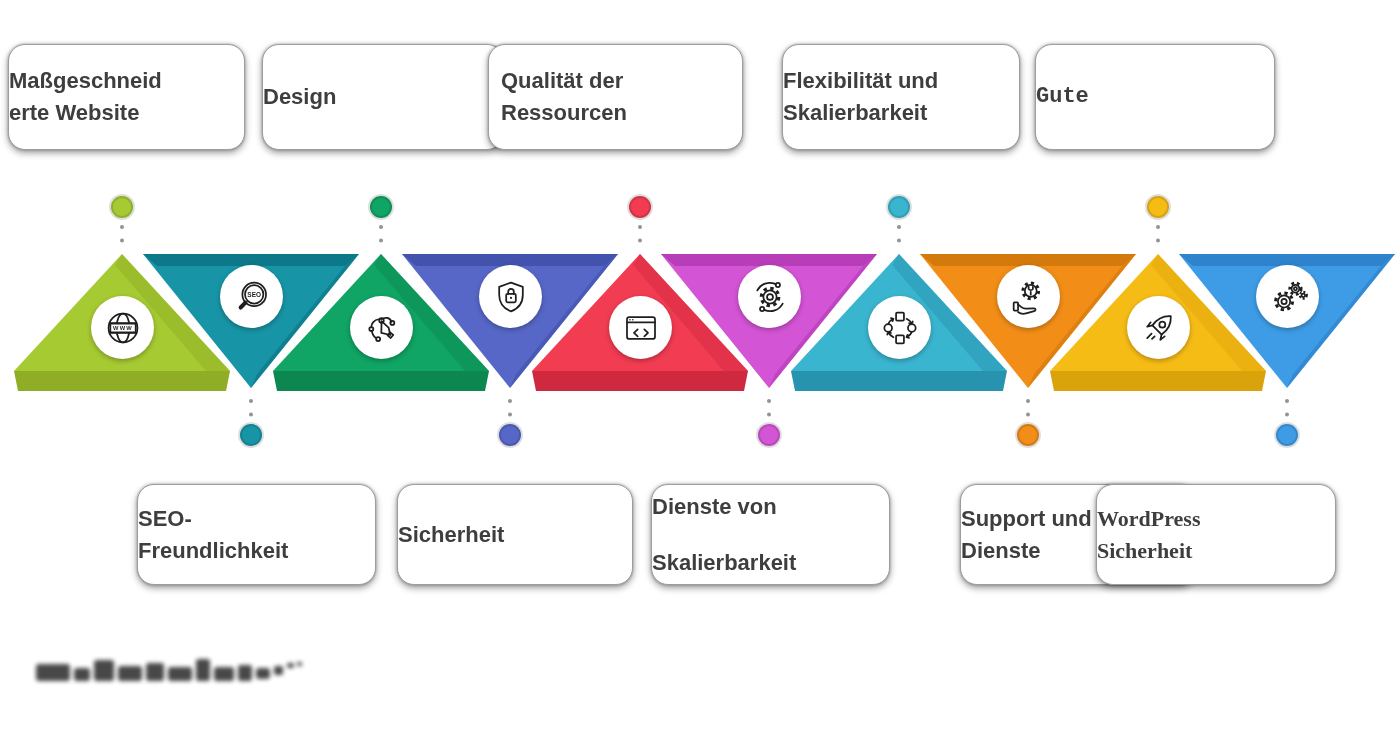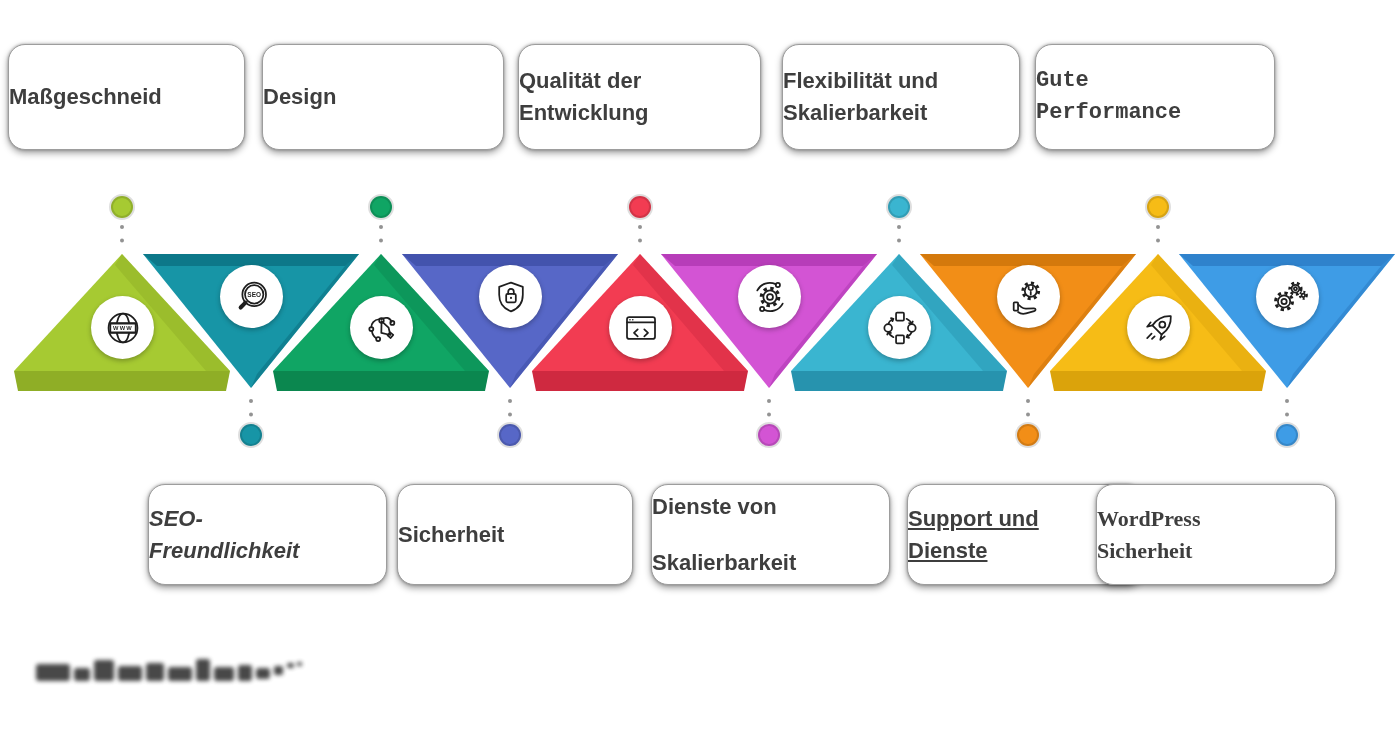--- a/index.html
+++ b/index.html
@@ -20,35 +20,35 @@
   .itxt{fill:#1e1e1e;stroke:none;font-weight:700;font-family:"Liberation Sans",sans-serif;}
   .watermark{position:absolute;left:36px;top:650px;z-index:20;filter:blur(2.3px);opacity:.88;}
 </style>
 </head>
 <body>
 
 <div class="stage">
 
   <div class="card top-card" style="left:8px;width:235px;">
     <span>Maßgeschneid</span>
+    <span>erte Website</span>
   </div>
   <div class="card top-card" style="left:262px;width:240px;">
     <span>Design</span>
   </div>
-  <div class="card top-card" style="left:518px;width:241px;">
+  <div class="card top-card" style="left:488px;width:241px;padding-left:12px;">
     <span>Qualität der</span>
-    <span>Entwicklung</span>
+    <span>Ressourcen</span>
   </div>
   <div class="card top-card" style="left:782px;width:236px;border-radius:17px;">
     <span>Flexibilität und</span>
     <span>Skalierbarkeit</span>
   </div>
   <div class="card top-card" style="left:1035px;width:238px;font-family:Liberation Mono, monospace;">
     <span>Gute</span>
-    <span>Performance</span>
   </div>
 
   <svg id="band" width="1400" height="730" viewBox="0 0 1400 730">
       <g>
         <polygon points="14,371 230,371 226,391 18,391" fill="#8fae26" fill-opacity="1"></polygon>
         <polygon points="122,254 230,371 14,371" fill="#a6ca32" fill-opacity="1"></polygon>
         <polygon points="122,254 230,371 206,371 115,265" fill="#8fae26" fill-opacity="0.45"></polygon>
         <circle cx="122" cy="207" r="11" fill="#a6ca32" stroke="rgba(0,0,0,0.13)" stroke-width="4"></circle>
         <circle cx="122" cy="227" r="2" fill="rgba(40,40,40,0.5)"></circle>
         <circle cx="122" cy="240.5" r="2" fill="rgba(40,40,40,0.5)"></circle>
@@ -249,32 +249,32 @@
             <circle r="1.8"></circle>
       </g>
       <g transform="translate(17.5,-2)">
         <circle r="4" stroke-width="2.4" stroke-dasharray="2.3 2.3" stroke-linecap="butt"></circle>
         <circle r="2"></circle>
       </g>
     </g>
       </svg>
   </div>
 
-  <div class="card bottom-card" style="left:148px;width:237px;font-style:italic;">
+  <div class="card bottom-card" style="left:137px;width:237px;">
     <span>SEO-</span>
     <span>Freundlichkeit</span>
   </div>
   <div class="card bottom-card" style="left:397px;width:234px;">
     <span>Sicherheit</span>
   </div>
   <div class="card bottom-card" style="left:651px;width:237px;gap:24px;">
     <span>Dienste von</span>
     <span>Skalierbarkeit</span>
   </div>
-  <div class="card bottom-card" style="left:907px;width:234px;text-decoration:underline;">
+  <div class="card bottom-card" style="left:960px;width:234px;">
     <span>Support und</span>
     <span>Dienste</span>
   </div>
   <div class="card bottom-card" style="left:1096px;width:238px;font-family:Liberation Serif, serif;">
     <span>WordPress</span>
     <span>Sicherheit</span>
   </div>
 
   <div class="watermark">
     <svg width="272" height="44">

